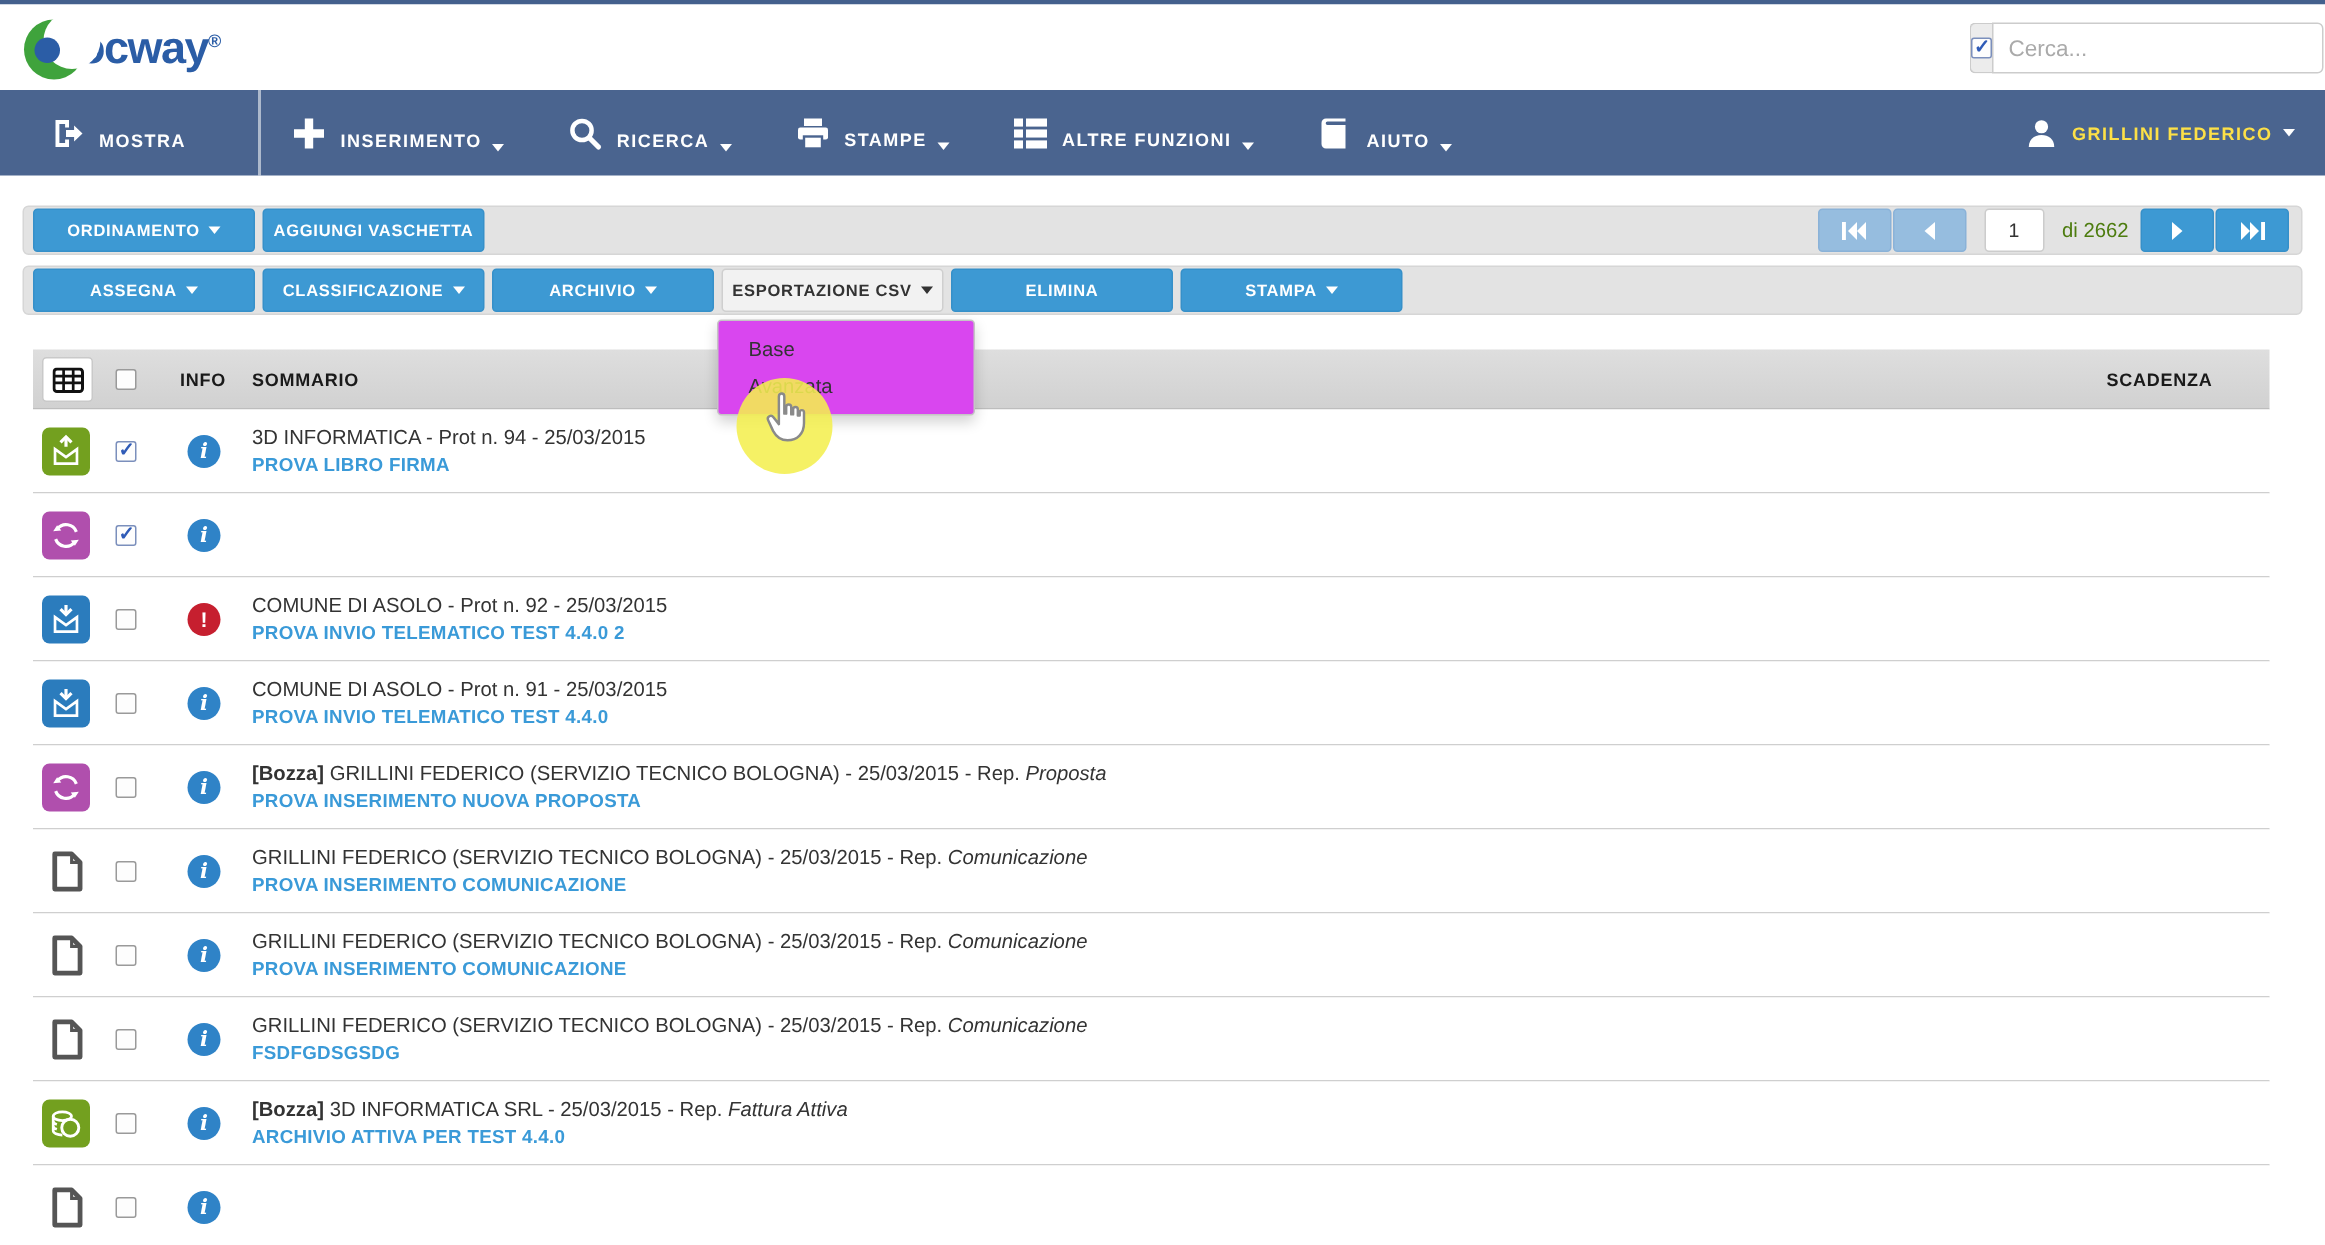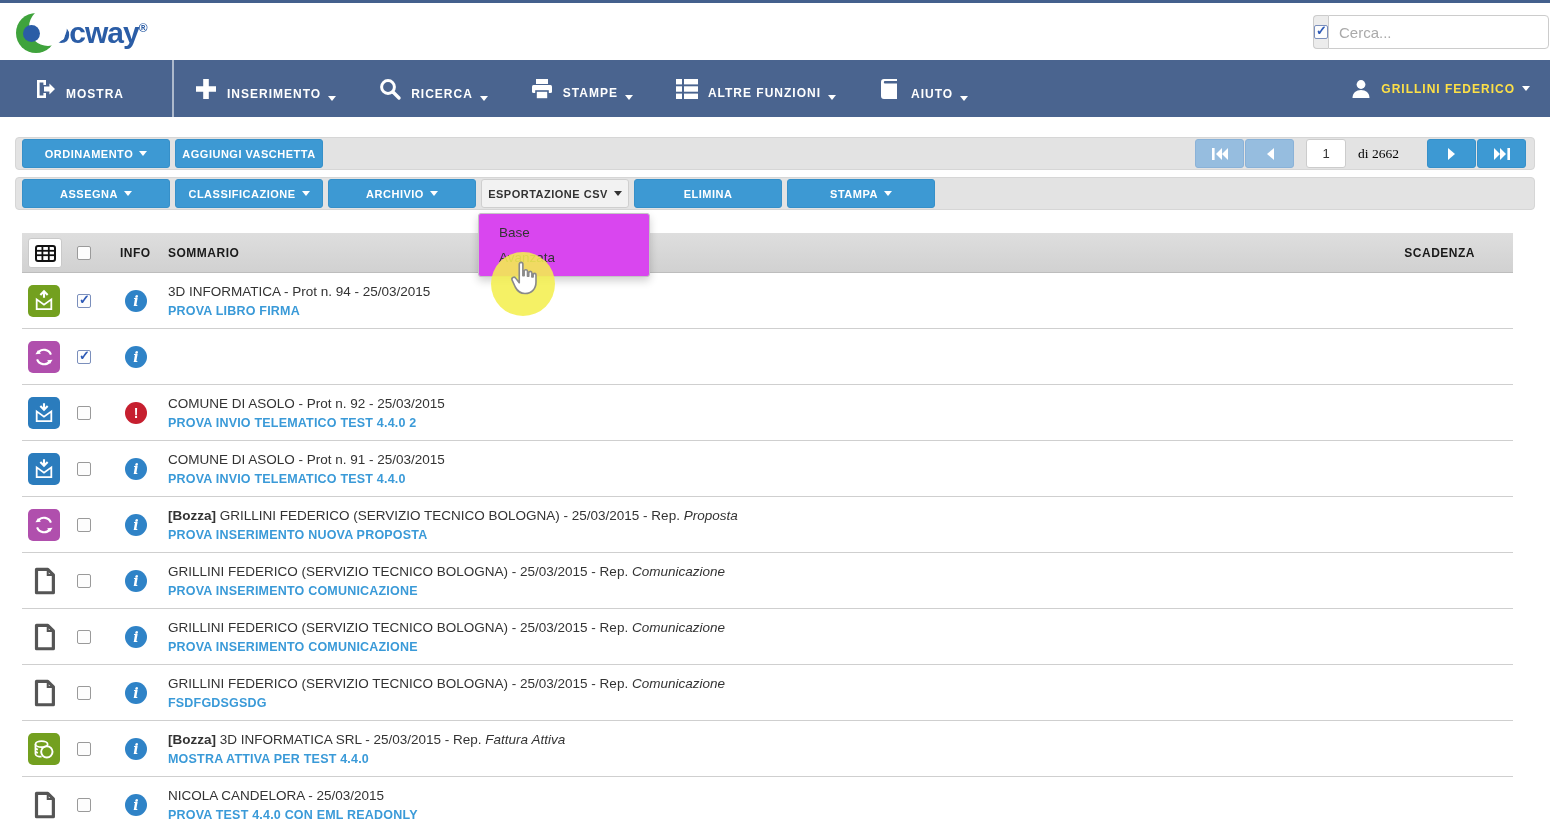--- a/index.html
+++ b/index.html
@@ -56,21 +56,21 @@
   .tbtn.open { background:#f2f2f2; border-color:#cfcfcf; color:#333; }
   .tbtn.open .caret { border-top-color:#333; }
 
   .pager { position:absolute; right:8px; top:1px; display:flex; align-items:center; }
   .pbtn { width:49px; height:29px; border-radius:3px; display:flex; align-items:center;
     justify-content:center; cursor:pointer; border:1px solid #3690c9; background:#3d99d3; }
   .pbtn.disabled { background:#96bddf; border-color:#8ab2d8; cursor:default; }
   .pbtn + .pbtn { margin-left:1px; }
   .page-input { width:40px; height:29px; margin:0 12px; border:1px solid #ccc; border-radius:3px;
     text-align:center; font-size:13px; color:#333; font-family:"Liberation Sans",sans-serif; }
-  .page-total { font-size:13.5px; color:#000000; margin-right:28px; white-space:nowrap;font-family:Liberation Serif, serif; }
+  .page-total { font-size:13.5px; color:#4d7c0f; margin-right:8px; white-space:nowrap; }
 
   
   .dropdown { position:absolute; left:478px; top:213px; width:172px; background:#d946ef;
     border:1px solid #c5c5c5; border-radius:3px; box-shadow:0 4px 9px rgba(0,0,0,.18);
     padding:6px 0; z-index:30; }
   .dd-item { padding:5px 20px; font-size:13.5px; color:#333; cursor:pointer; }
 
   
   .click-halo { position:absolute; left:491px; top:252px; width:64px; height:64px; border-radius:50%;
     background:#f4ef50; opacity:.88; z-index:40; }
@@ -435,32 +435,28 @@
           <svg width="26" height="26" viewBox="0 0 32 32">
             <ellipse cx="13" cy="10" rx="7.5" ry="3.6" fill="none" stroke="#fff" stroke-width="2.2"></ellipse>
             <path d="M5.5 10 v4 c0 1.2 1.2 2.2 3 2.8 M5.5 14 v4 c0 1.2 1.2 2.2 3 2.8 M5.5 18 v4 c0 1.9 3.3 3.5 7.5 3.5" fill="none" stroke="#fff" stroke-width="2.2"></path>
             <circle cx="19.5" cy="19.5" r="7" fill="none" stroke="#fff" stroke-width="2.4"></circle>
           </svg>
         </span>
     <span class="cb"></span>
     <span class="info-badge">i</span>
     <div class="row-text">
       <div class="line1"><b class="pfx">[Bozza] </b><span class="t">3D INFORMATICA SRL - 25/03/2015 - Rep. </span><i class="it">Fattura Attiva</i></div>
-      <a class="line2">MOSTRA ATTIVA PER TEST 4.4.0</a>
+      <a class="line2">ARCHIVIO ATTIVA PER TEST 4.4.0</a>
     </div>
   </div>
 
   <div class="trow">
     <span class="type-icon document">
           <svg width="30" height="32" viewBox="0 0 32 32">
             <path d="M8 3.5 h12 l6 6 v19 H8 Z" fill="#fff" stroke="#555" stroke-width="3.4" stroke-linejoin="round"></path>
             <path d="M20 3.5 v6 h6" fill="none" stroke="#555" stroke-width="2.2"></path>
           </svg>
         </span>
     <span class="cb"></span>
     <span class="info-badge">i</span>
-    <div class="row-text">
-      <div class="line1"><b class="pfx"></b><span class="t">NICOLA CANDELORA - 25/03/2015</span><i class="it"></i></div>
-      <a class="line2">PROVA TEST 4.4.0 CON EML READONLY</a>
-    </div>
   </div>
 </div>
 </div>
 
 </body></html>

